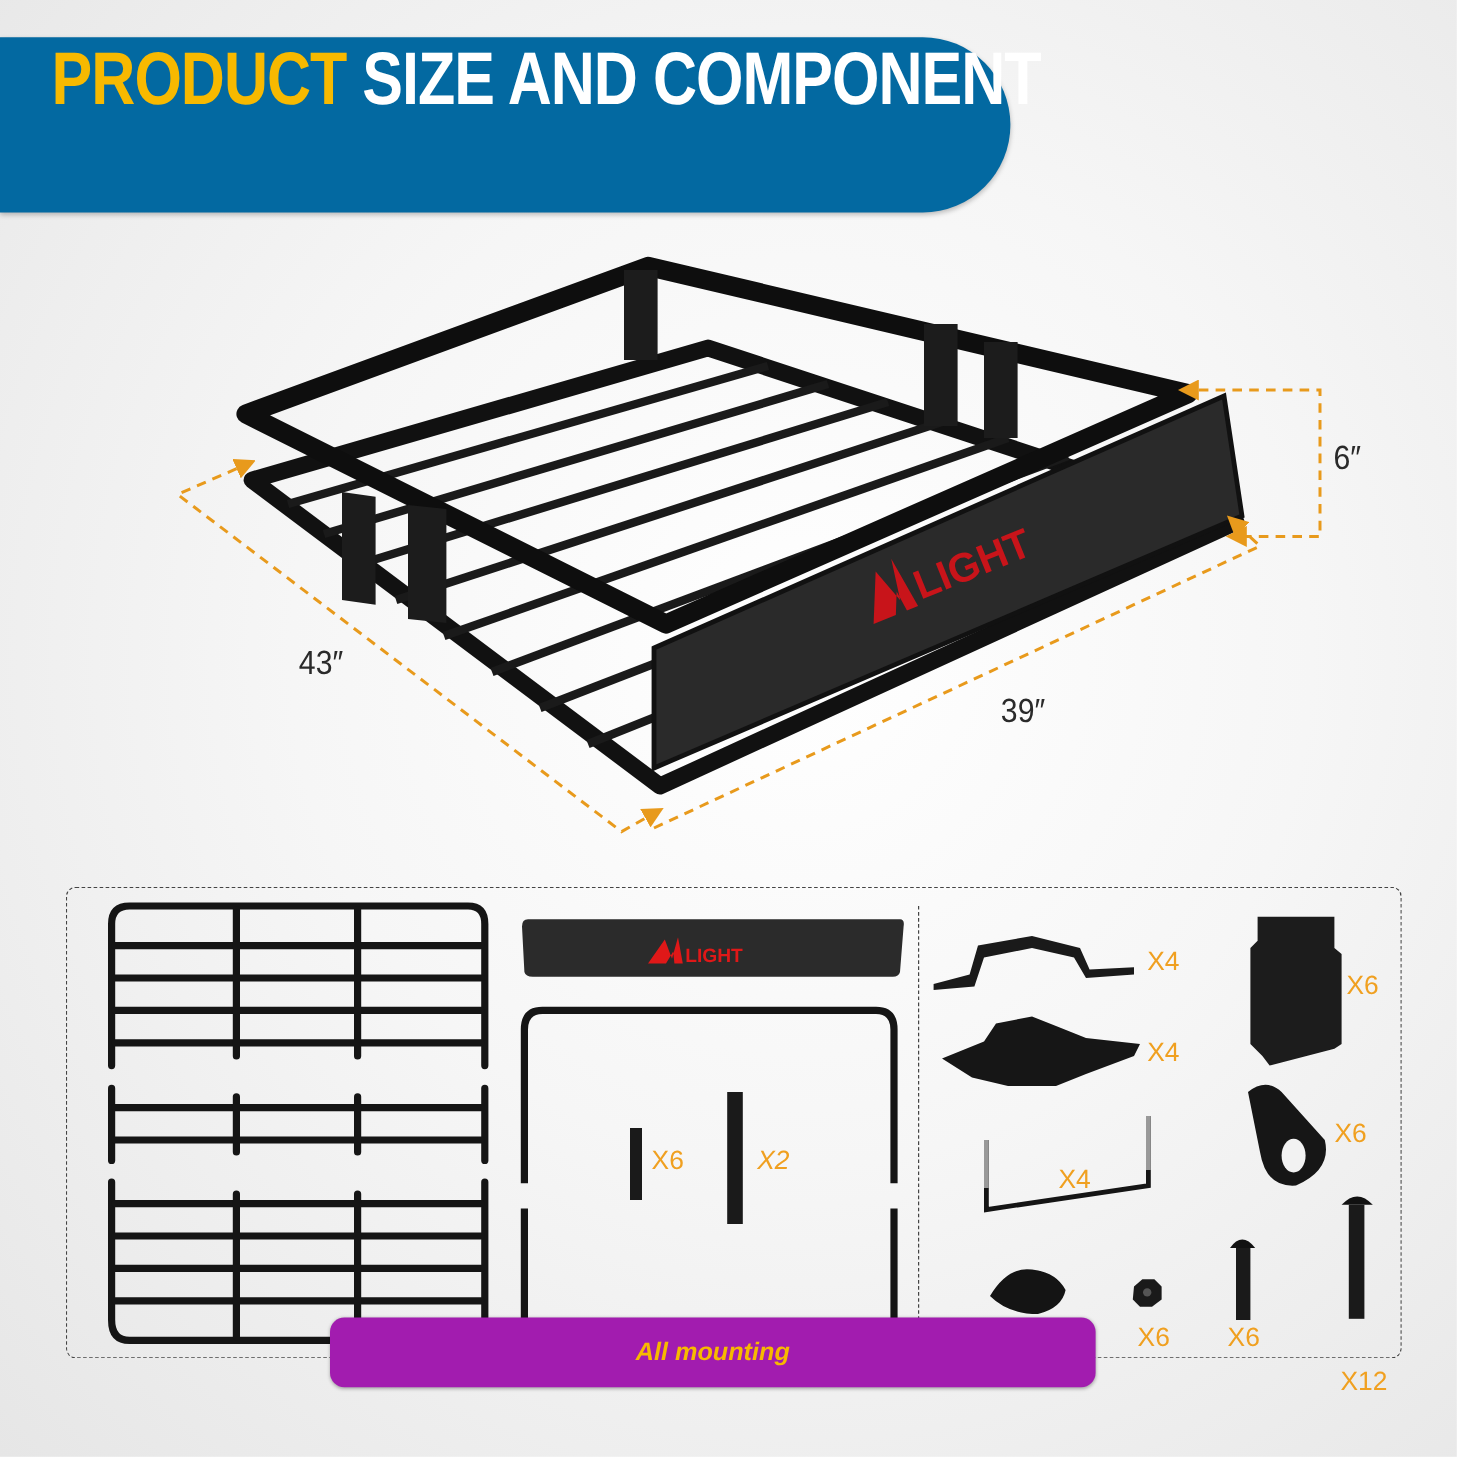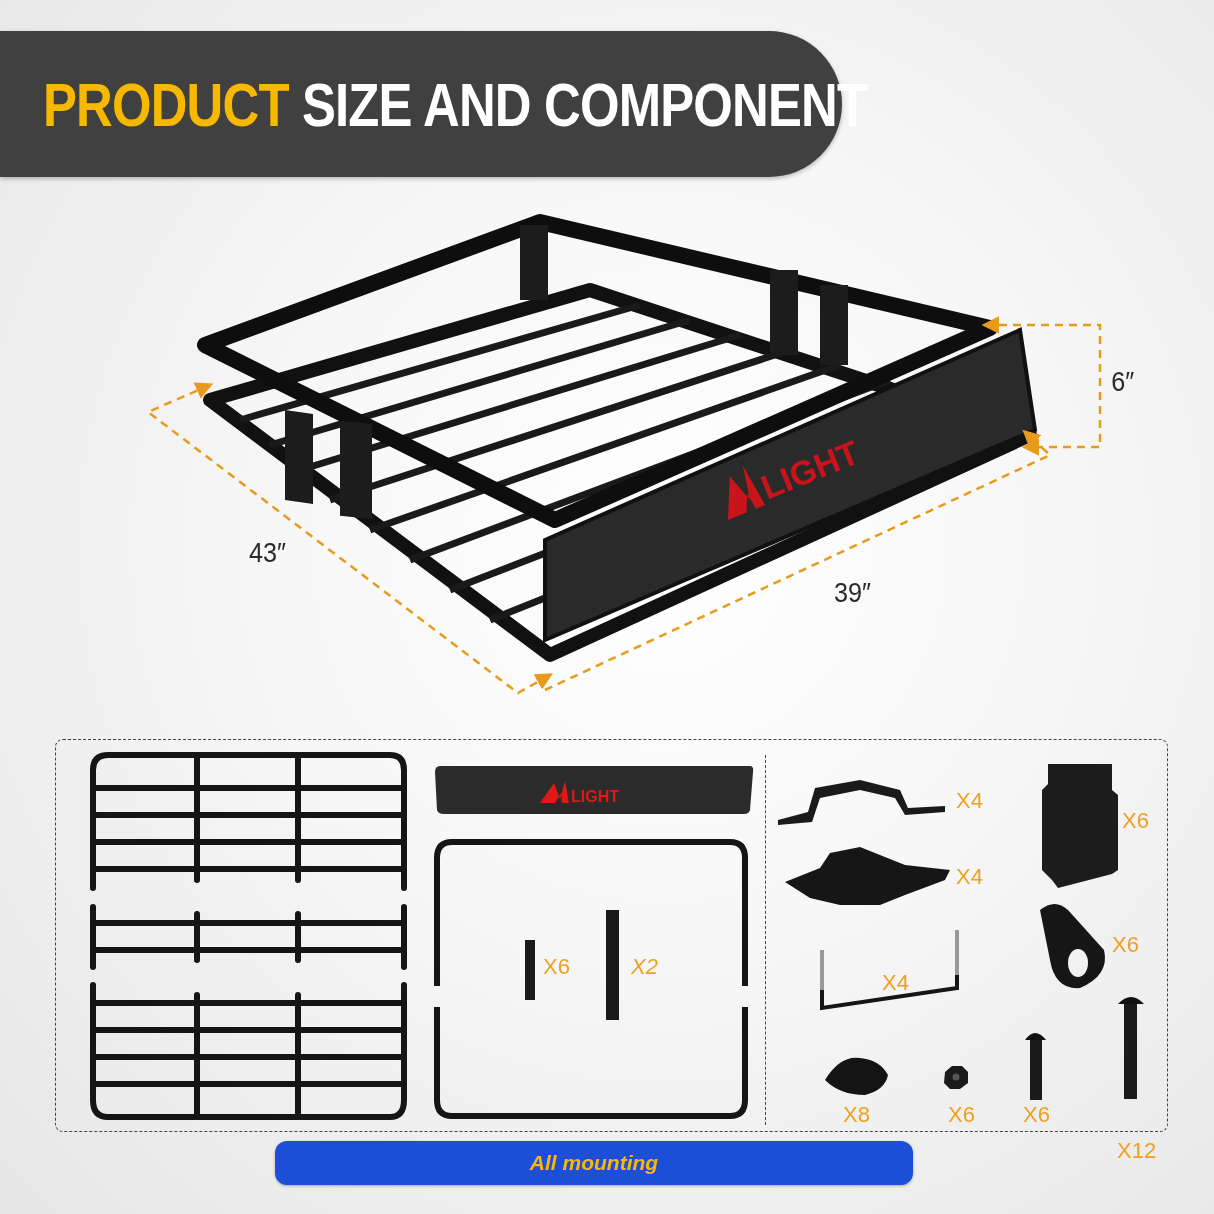--- a/index.html
+++ b/index.html
@@ -4,23 +4,23 @@
 <style>
   * { box-sizing: border-box; margin: 0; padding: 0; }
   html, body { width: 1214px; height: 1214px; overflow: hidden; }
   body {
     position: relative;
     background: radial-gradient(ellipse at 55% 45%, #ffffff 0%, #f6f6f6 45%, #e6e6e6 100%);
     font-family: "Liberation Sans", sans-serif;
   }
   .title-banner {
     position: absolute; left: 0; top: 31px; width: 842px; height: 146px;
-    background: #404040;
+    background: #0369a1;
     border-radius: 0 73px 73px 0;
-    display: flex; align-items: center;
+    display: flex; 
     padding-left: 43px;
     box-shadow: 0 2px 4px rgba(0,0,0,0.25);
   }
   .title-text {
     font-family: "Liberation Sans", sans-serif;
     font-weight: 700;
     font-size: 62px;
     letter-spacing: -1px;
     transform: scaleX(0.82);
     transform-origin: left center;
@@ -41,22 +41,22 @@
   }
   .divider-v {
     position: absolute; left: 765px; top: 755px; height: 370px; width: 0;
     border-left: 1.5px dashed #444;
   }
   .qty {
     position: absolute; color: #f0a020; font-size: 22px;
     font-family: "Liberation Sans", sans-serif;
   }
   .footer-pill {
-    position: absolute; left: 275px; top: 1141px; width: 638px; height: 44px;
-    background: #1d4ed8; border-radius: 12px;
+    position: absolute; left: 275px; top: 1098px; width: 638px; height: 58px;
+    background: #a21caf; border-radius: 12px;
     display: flex; align-items: center; justify-content: center;
     font-style: italic; font-size: 21px; font-weight: 400;
     box-shadow: 0 1px 3px rgba(0,0,0,0.3);
   }
   .footer-accent { color: #f7b900; font-weight: 700; }
   .footer-rest { color: #ffffff; }
   svg { position: absolute; overflow: visible; }
 </style>
 </head>
 <body>

